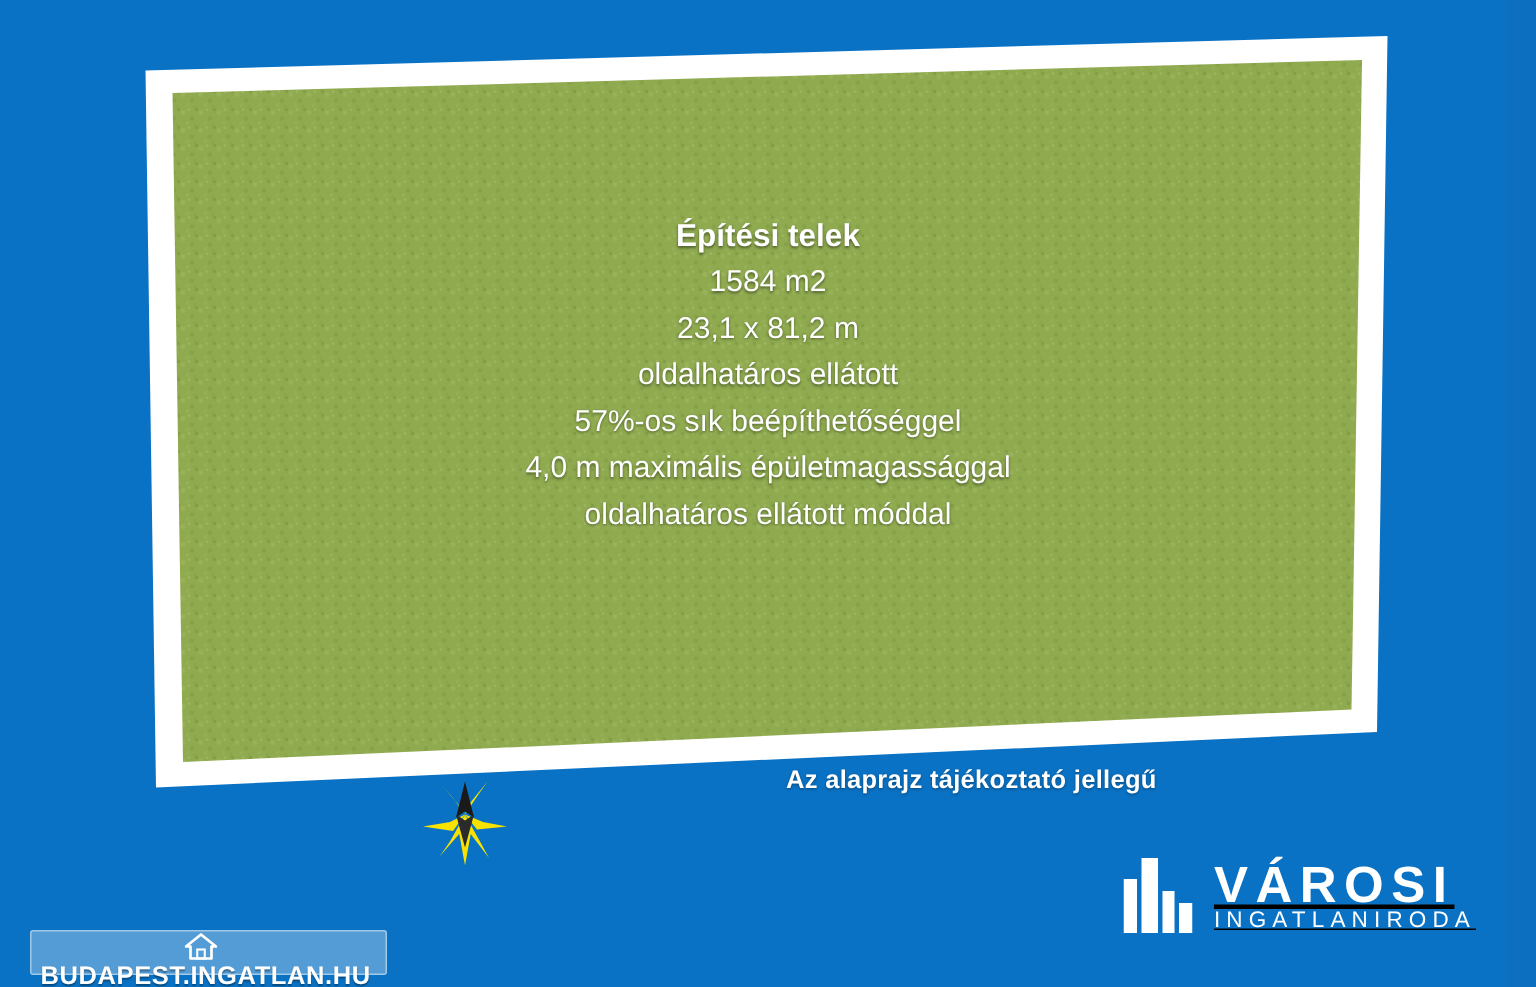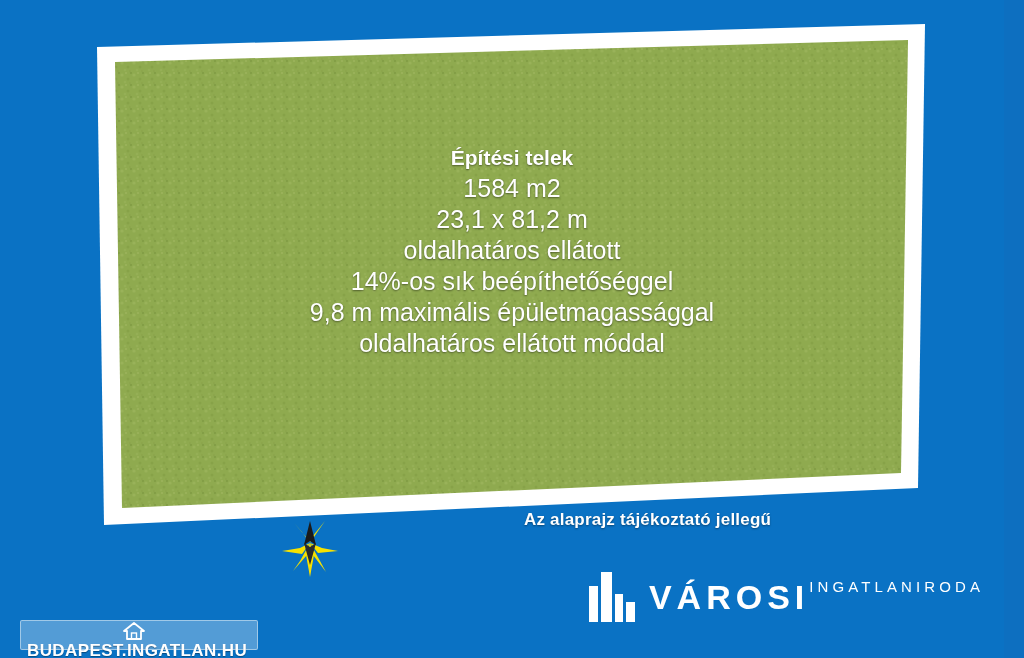--- a/index.html
+++ b/index.html
@@ -42,21 +42,21 @@
     font-size: 21px;
     line-height: 31px;
     text-shadow: 0 1px 2px rgba(0,0,0,0.45);
     pointer-events: none;
   }
   #parcel-text .line-title {
     font-weight: bold;
     font-size: 21px;
   }
   #parcel-text .line {
-    font-size: 25px;
+    font-size: 20px;
   }
 
   
   #disclaimer {
     position: absolute;
     left: 524px;
     top: 510px;
     color: #ffffff;
     font-size: 17px;
     font-weight: bold;
@@ -110,22 +110,23 @@
     display: flex;
     align-items: center;
   }
   #logo .logo-mark {
     width: 46px;
     height: 50px;
     margin-right: 14px;
   }
   #logo .logo-words {
     display: flex;
-    flex-direction: row;
+    flex-direction: column;
     justify-content: center;
+    text-decoration: underline;
   }
   #logo .logo-main {
     color: #ffffff;
     font-size: 34px;
     font-weight: bold;
     letter-spacing: 5px;
     line-height: 34px;
   }
   #logo .logo-sub {
     color: #ffffff;
@@ -159,22 +160,22 @@
 
       <polygon points="115,62 908,40 901,473 122,508" fill="url(#grass)"></polygon>
     </svg>
   </div>
 
   <div id="parcel-text">
     <div class="line-title">Építési telek</div>
     <div class="line">1584 m2</div>
     <div class="line">23,1 x 81,2 m</div>
     <div class="line">oldalhatáros ellátott</div>
-    <div class="line">14%-os sık beépíthetőséggel</div>
-    <div class="line">9,8 m maximális épületmagassággal</div>
+    <div class="line">57%-os sık beépíthetőséggel</div>
+    <div class="line">4,0 m maximális épületmagassággal</div>
     <div class="line">oldalhatáros ellátott móddal</div>
   </div>
 
   <div id="disclaimer">Az alaprajz tájékoztató jellegű</div>
 
   <div id="compass">
     <svg viewBox="0 0 64 64" xmlns="http://www.w3.org/2000/svg">
       <g fill="#f7e200">
         <polygon points="32,28 36,40 32,62 28,40"></polygon>
         <polygon points="32,28 44,33 60,36 40,38"></polygon>

